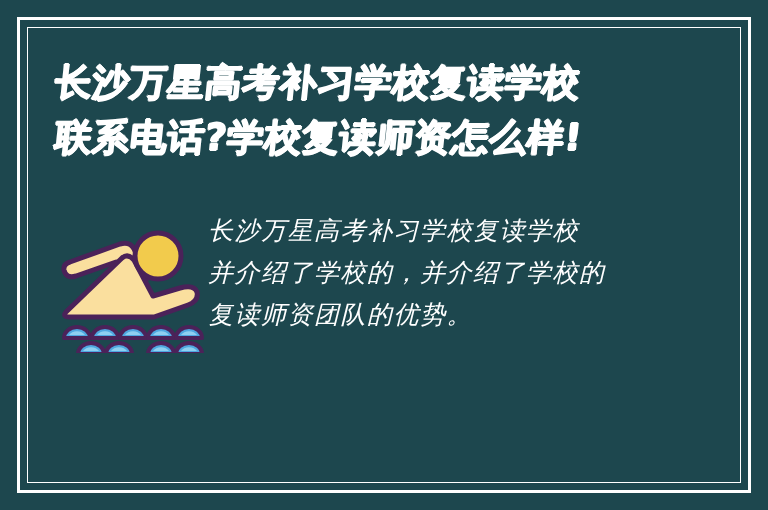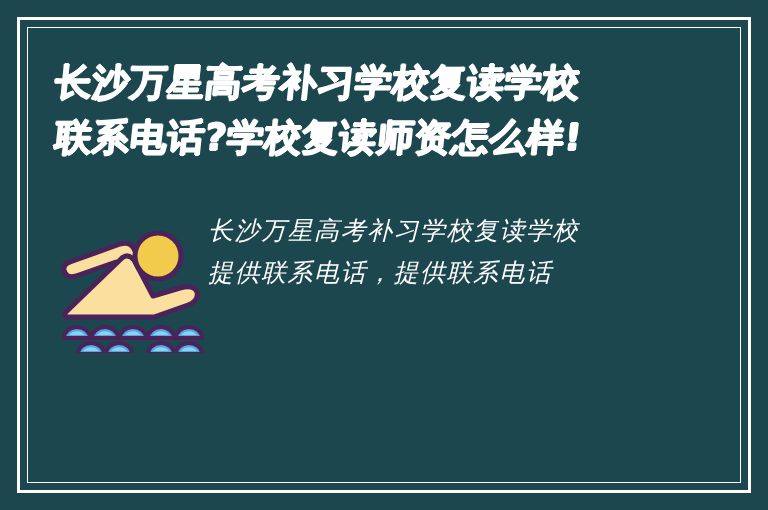--- a/index.html
+++ b/index.html
@@ -173,17 +173,18 @@
           <path d="M 25 133 a 9 7 0 0 1 16 0 Z" fill="#8fd0f0"></path>
           <path d="M 53 133 a 9 7 0 0 1 16 0 Z" fill="#8fd0f0"></path>
           <path d="M 95 133 a 9 7 0 0 1 16 0 Z" fill="#8fd0f0"></path>
           <path d="M 123 133 a 9 7 0 0 1 16 0 Z" fill="#8fd0f0"></path>
         </g>
       </svg>
     </div>
 
     <div class="paragraph">
       <span class="pline">长沙万星高考补习学校复读学校</span>
-      <span class="pline">提供联系电话，提供联系电话</span>
+      <span class="pline">并介绍了学校的，并介绍了学校的</span>
+      <span class="pline">复读师资团队的优势。</span>
     </div>
 
   </div>
 </div>
 
 </body></html>

